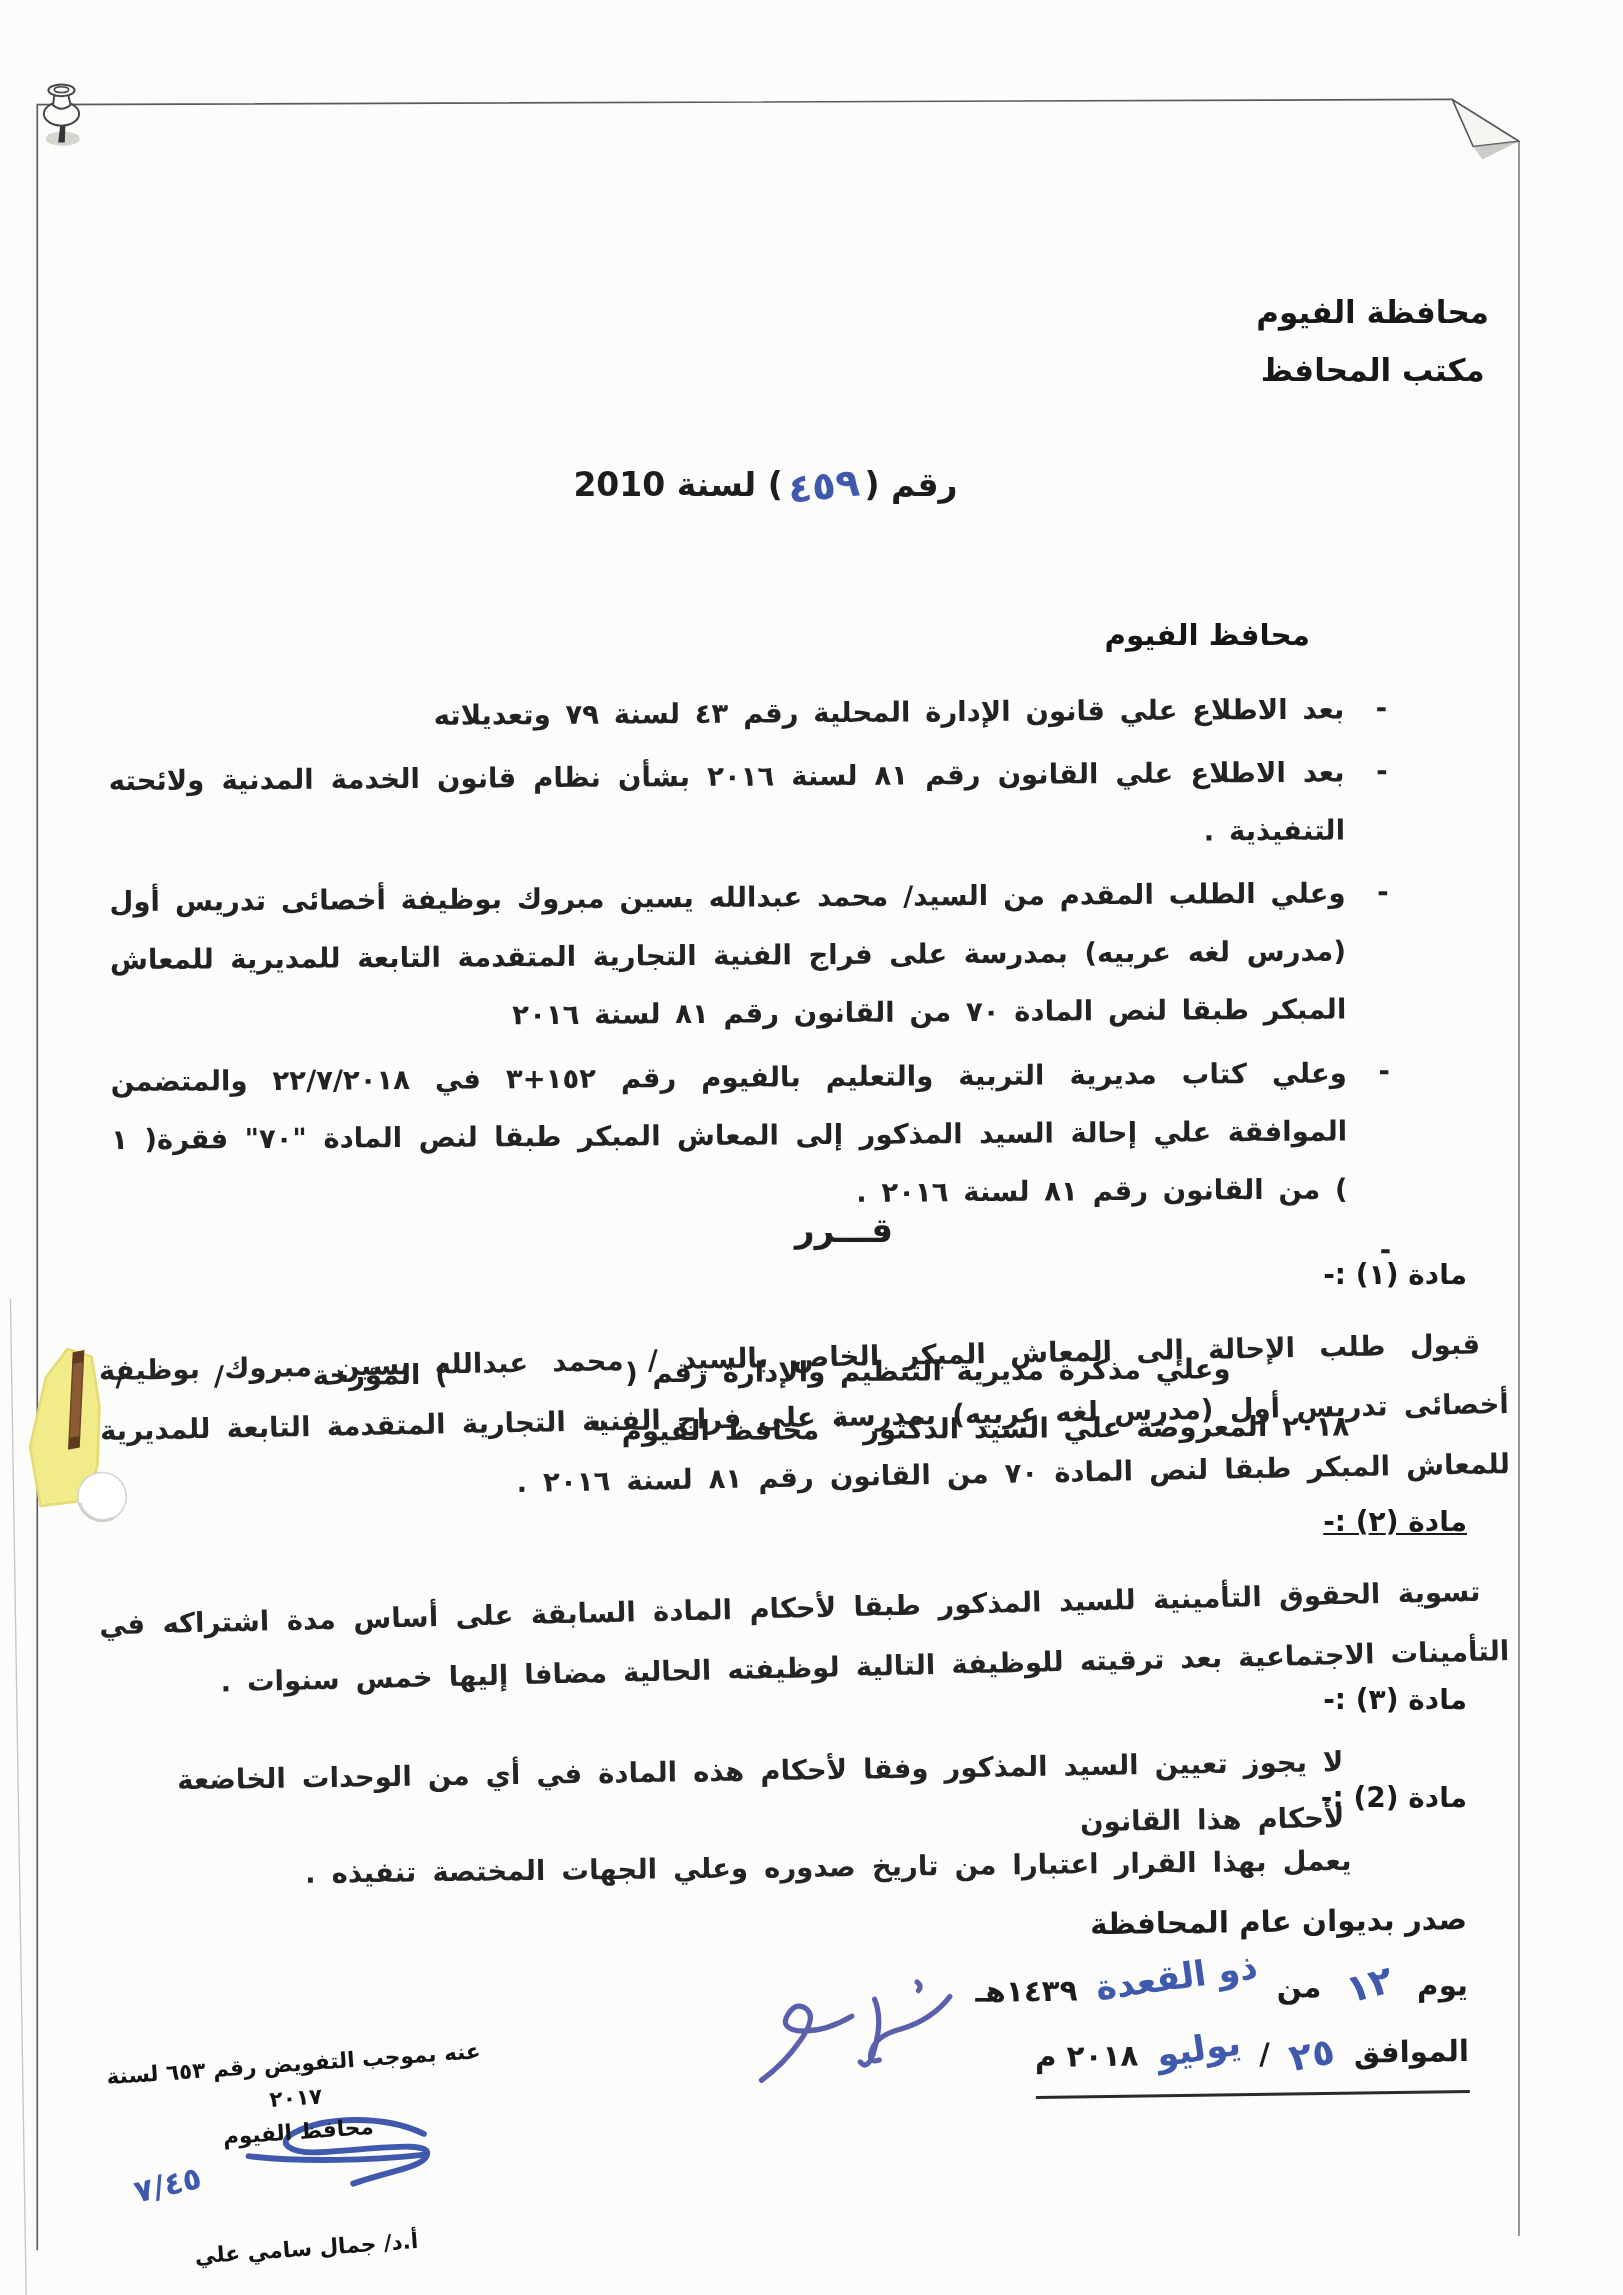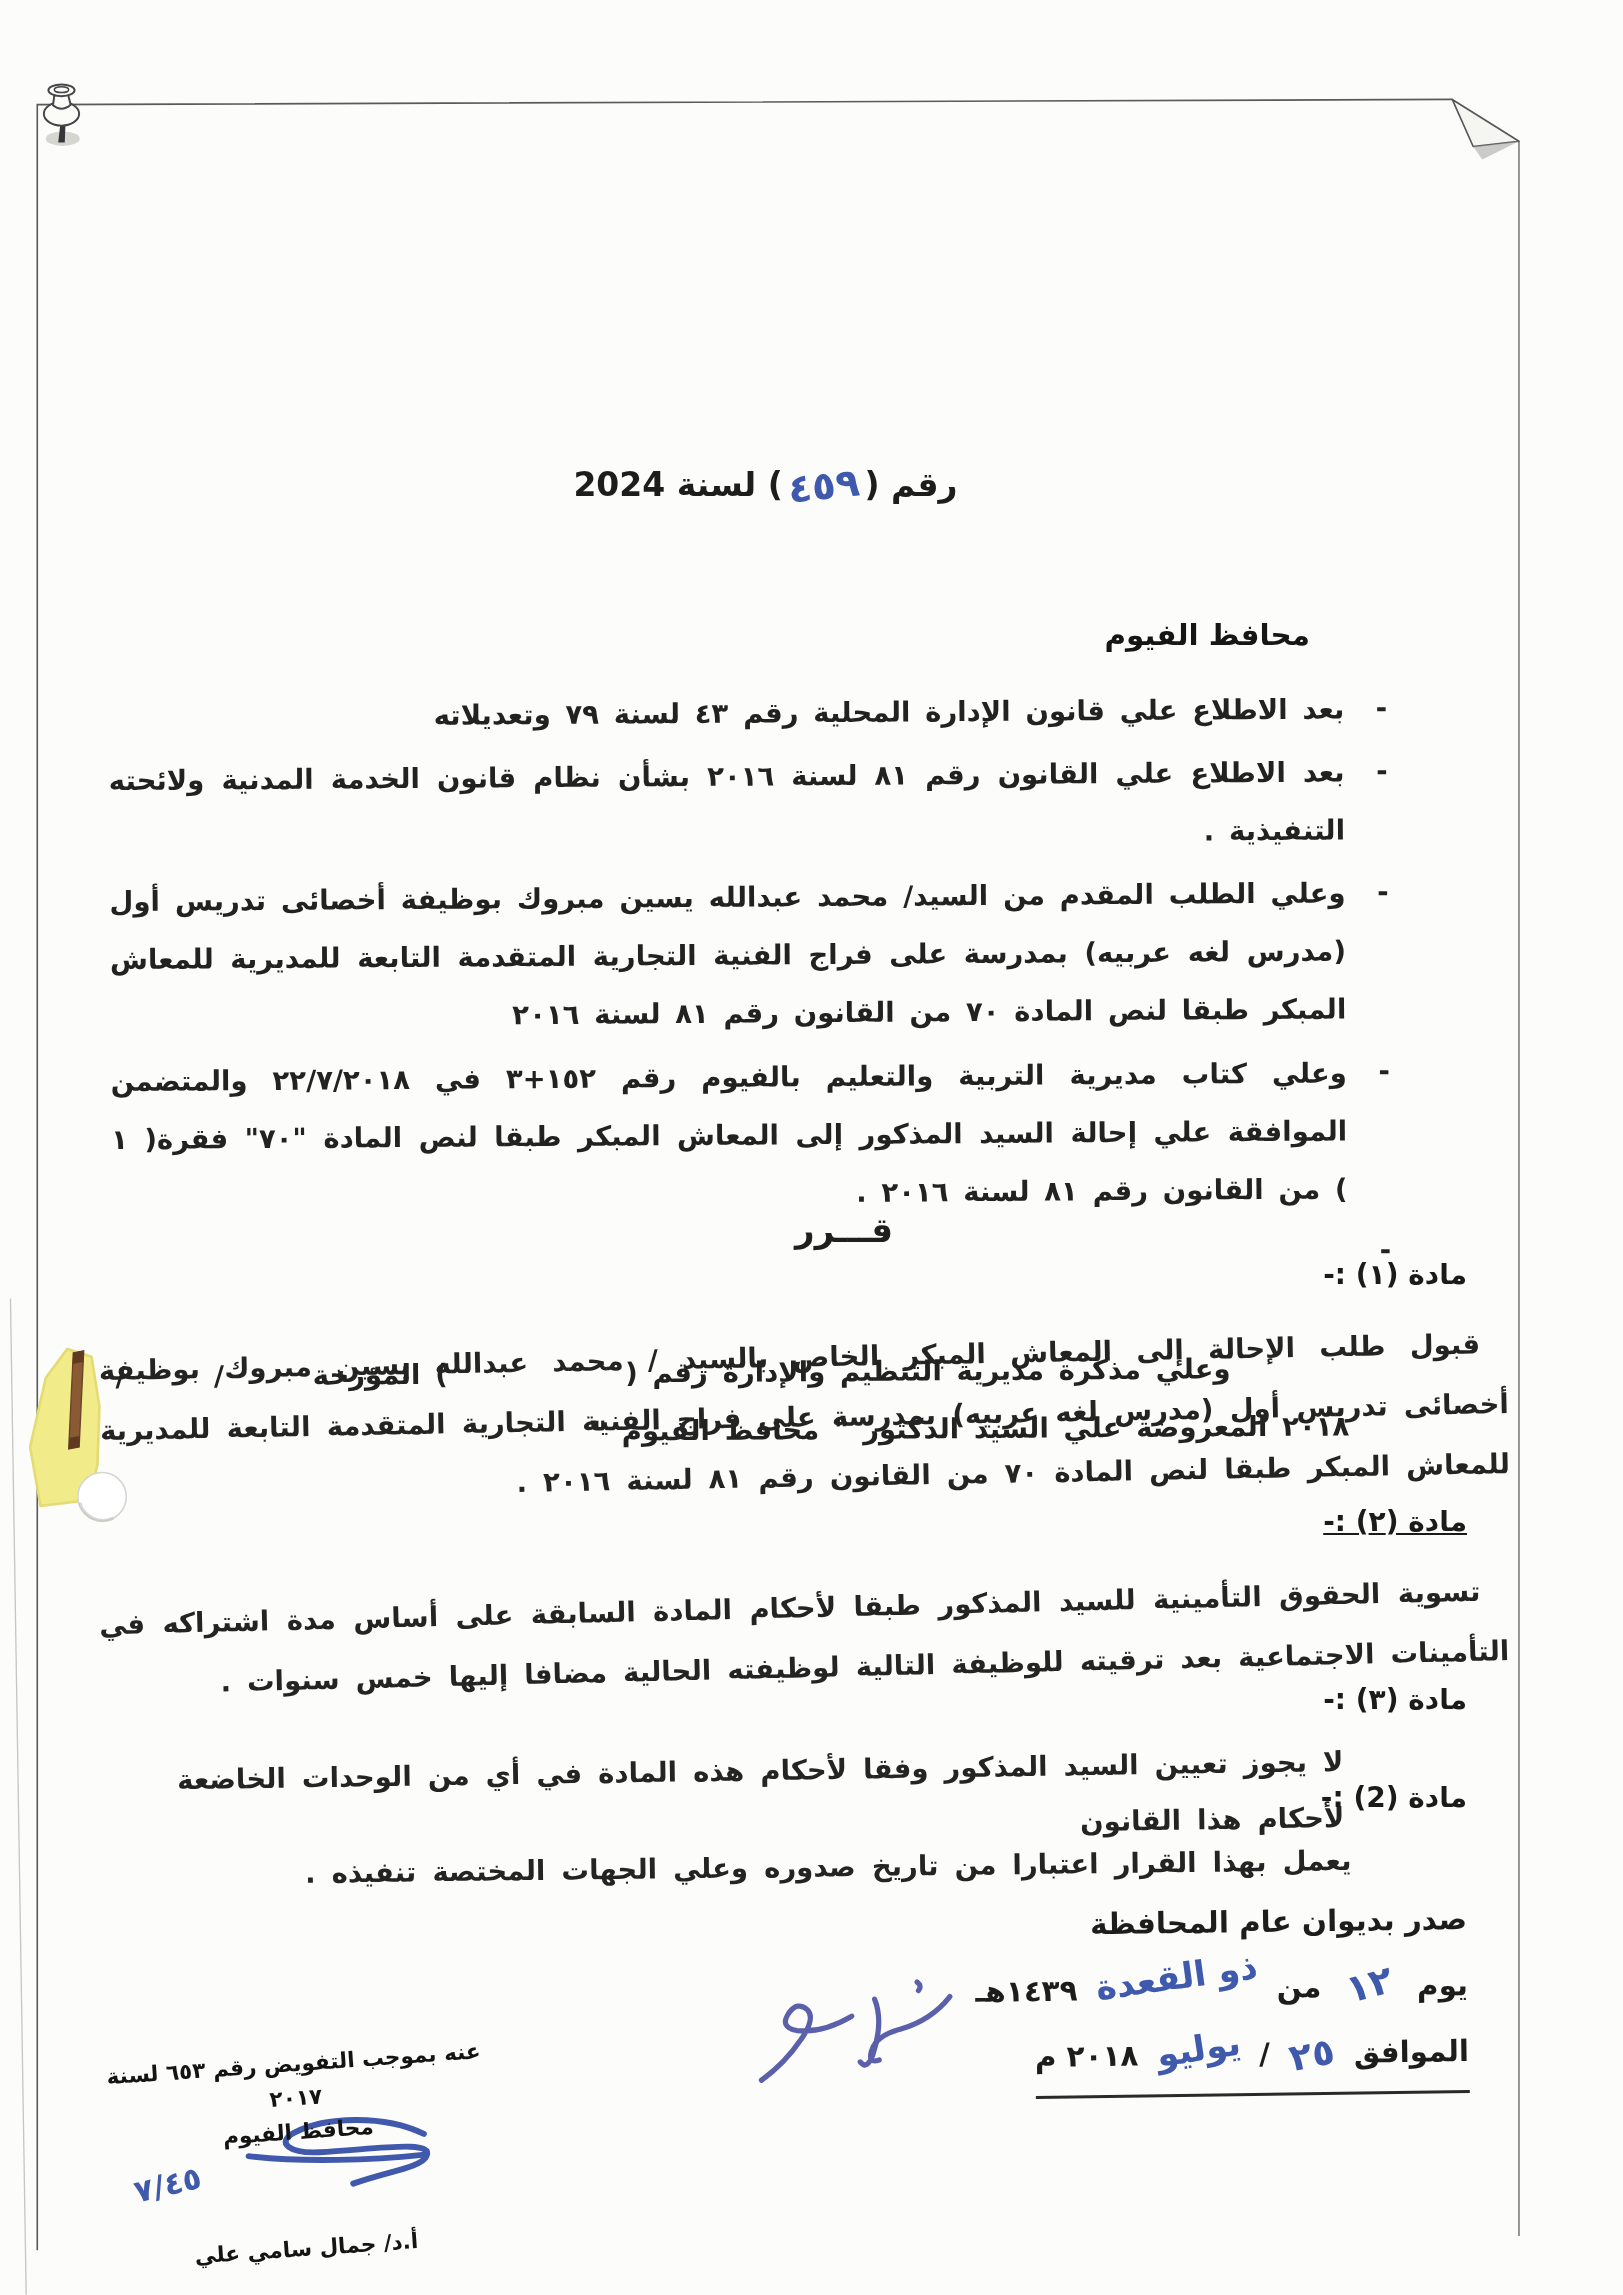--- a/index.html
+++ b/index.html
@@ -136,24 +136,28 @@
       <path d="M1337 3056 q14 34 -3 86 q-9 23 -19 10"></path>
       <path d="M1302 3082 q-44 26 -84 22 q-27 -5 -12 -27 q13 -18 28 -5 q13 13 -9 45 q-26 38 -61 63"></path>
     </g>
 
     <g stroke="#4059ac" stroke-width="9" fill="none" stroke-linecap="round">
       <path d="M648 3262 c-62 -30 -152 -26 -198 -2 c-30 16 -6 32 38 30 c82 -4 176 -20 164 6 c-7 17 -62 24 -112 42"></path>
       <path d="M380 3296 c84 10 190 6 266 -2"></path>
     </g>
   </svg>
 
+  <div class="txt org-header">
+    <div>محافظة الفيوم</div>
+    <div>مكتب المحافظ</div>
+  </div>
 
   <div class="txt title-block">
     <div class="title-number-line">
-      <span>رقم (</span><span class="decree-number">٤٥٩</span><span>) لسنة 2024</span>
+      <span>رقم (</span><span class="decree-number">٤٥٩</span><span>) لسنة 2010</span>
     </div>
   </div>
 
   <div class="txt section-title">محافظ الفيوم</div>
 
   <div class="txt preamble">
     <ul>
       <li>
         <span class="dash">-</span>
         <span>بعد الاطلاع علي قانون الإدارة المحلية رقم ٤٣ لسنة ٧٩ وتعديلاته</span>

